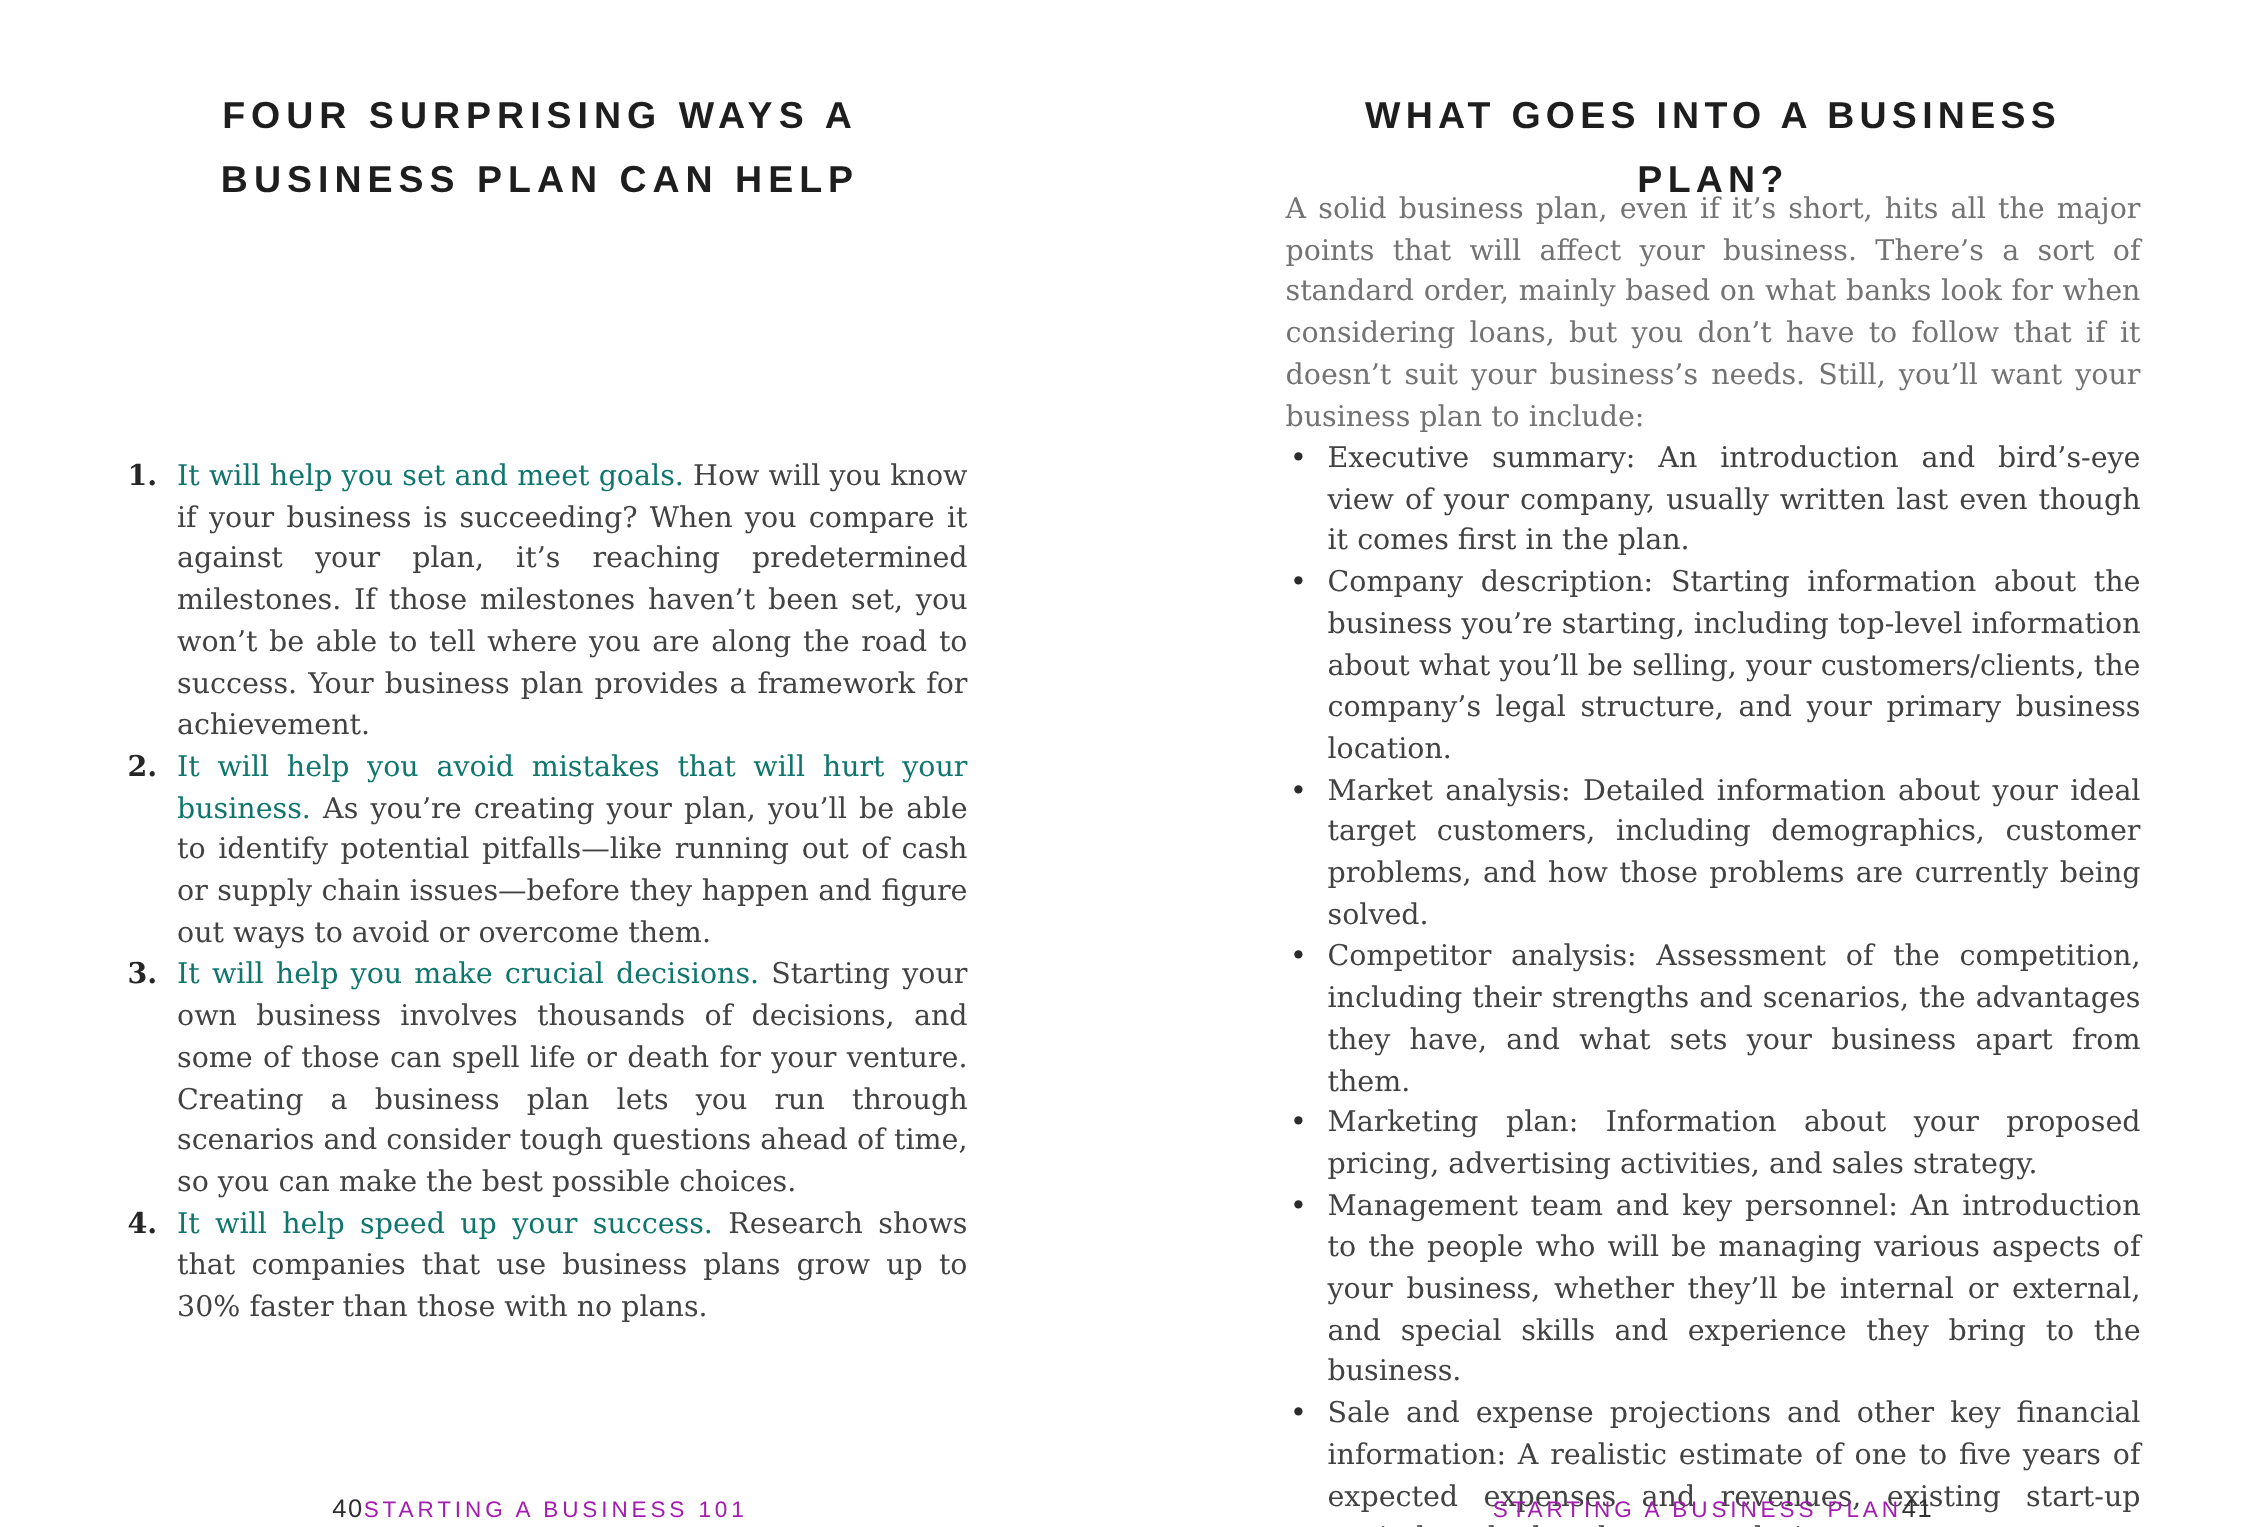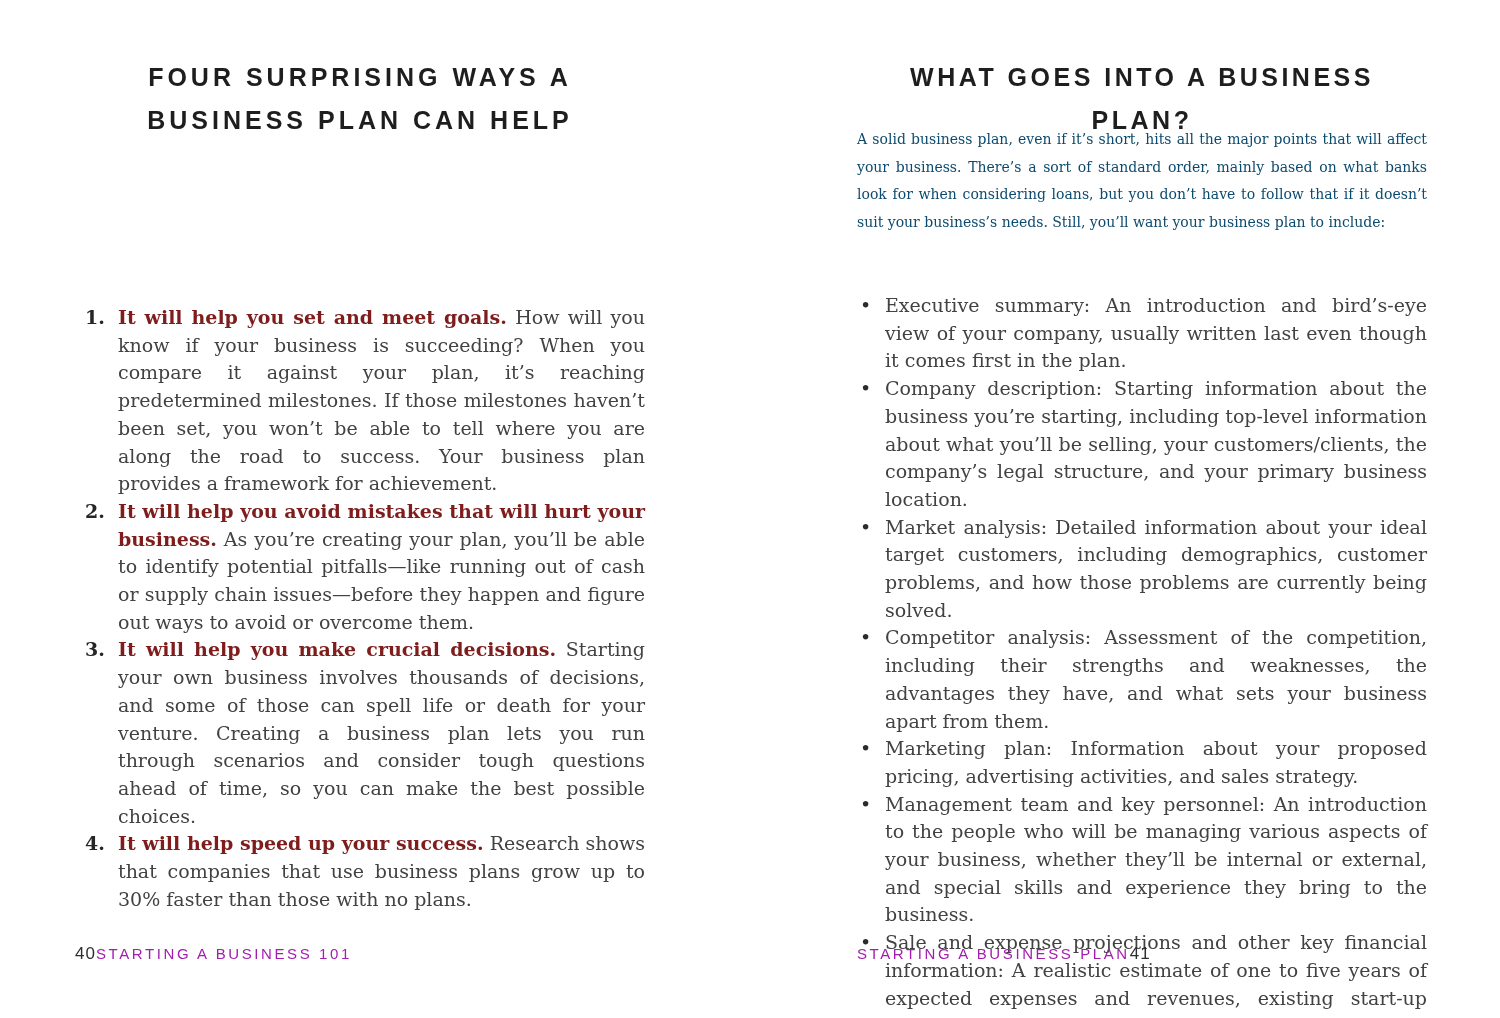--- a/index.html
+++ b/index.html
@@ -37,24 +37,24 @@
   }
   .page.left  .chapter-heading { top: 56px; }
   .page.right .chapter-heading { top: 56px; letter-spacing: 3.5px; }
   .hline { display: block; }
 
   .intro {
     position: absolute;
     left: 0; right: 0;
     margin: 0;
     font-family: "DejaVu Serif", serif;
-    font-size: 14px;
+    font-size: 19px;
     line-height: 27.7px;
     text-align: justify;
-    color: #0c4a6e;
+    color: #737373;
   }
   .page.left  .intro { top: 166px; }
   .page.right .intro { top: 126px; }
 
   .numlist {
     position: absolute;
     top: 304px;
     left: 0; right: 0;
     margin: 0;
     padding: 0;
@@ -70,22 +70,22 @@
     text-align: justify;
   }
   .numlist .num {
     position: absolute;
     left: 10px;
     top: 0;
     font-weight: 700;
     color: #262626;
   }
   .lead {
-    font-weight: 700;
-    color: #7f1d1d;
+    font-weight: 400;
+    color: #0f766e;
   }
 
   .bullist {
     position: absolute;
     top: 292px;
     left: 0; right: 0;
     margin: 0;
     padding: 0;
     list-style: none;
     font-family: "DejaVu Serif", serif;
@@ -100,24 +100,24 @@
   }
   .bullist .bullet {
     position: absolute;
     left: 3px;
     top: 0;
     color: #2b2b2b;
   }
 
   .pagefoot {
     position: absolute;
-    top: 944px;
+    top: 996px;
     left: 0; right: 0;
     display: flex;
-    justify-content: flex-start;
+    justify-content: center;
     align-items: baseline;
     font-family: "Liberation Sans", sans-serif;
   }
   .runtitle {
     font-size: 15px;
     letter-spacing: 2.6px;
     color: #a21caf;
   }
   .pnum {
     font-size: 17px;
@@ -181,21 +181,21 @@
       <li>
         <span class="bullet">•</span>
         <span>Company description: Starting information about the business you’re starting, including top-level information about what you’ll be selling, your customers/clients, the company’s legal structure, and your primary business location.</span>
       </li>
       <li>
         <span class="bullet">•</span>
         <span>Market analysis: Detailed information about your ideal target customers, including demographics, customer problems, and how those problems are currently being solved.</span>
       </li>
       <li>
         <span class="bullet">•</span>
-        <span>Competitor analysis: Assessment of the competition, including their strengths and weaknesses, the advantages they have, and what sets your business apart from them.</span>
+        <span>Competitor analysis: Assessment of the competition, including their strengths and scenarios, the advantages they have, and what sets your business apart from them.</span>
       </li>
       <li>
         <span class="bullet">•</span>
         <span>Marketing plan: Information about your proposed pricing, advertising activities, and sales strategy.</span>
       </li>
       <li>
         <span class="bullet">•</span>
         <span>Management team and key personnel: An introduction to the people who will be managing various aspects of your business, whether they’ll be internal or external, and special skills and experience they bring to the business.</span>
       </li>
       <li>

